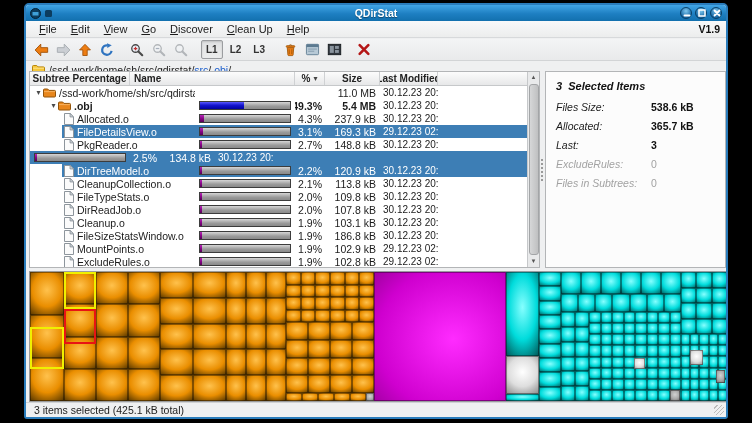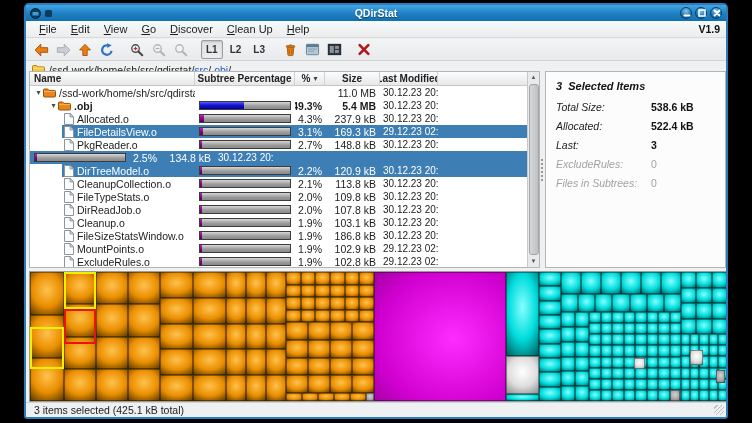--- a/index.html
+++ b/index.html
@@ -232,25 +232,25 @@
         <svg width="13" height="11" viewBox="0 0 13 11">
           <path d="M0.5 2.5 a1 1 0 0 1 1 -1 h3.2 l1.3 1.4 h5.5 a1 1 0 0 1 1 1 v5.1 a1 1 0 0 1 -1 1 h-10 a1 1 0 0 1 -1 -1 Z" fill="#f5c73a" stroke="#b8860b"></path>
           <path d="M1 4.2 h11" stroke="#fde28a" stroke-width="1"></path>
         </svg>
       </span>
     <span class="bc-segs"><span class="crumb">/ssd-work/home/sh/src/qdirstat/</span><span class="crumb link">src</span><span class="crumb">/</span><span class="crumb link">.obj</span><span class="crumb">/</span></span>
   </div>
 
   <div class="table">
     <div class="thead">
+        <div class="th" style="width: 100px;">
+          <span>Subtree Percentage</span>
+        </div>
         <div class="th left" style="width: 165px;">
           <span>Name</span>
-        </div>
-        <div class="th" style="width: 100px;">
-          <span>Subtree Percentage</span>
         </div>
         <div class="th" style="width: 30px;">
           <span>%</span>
           <span class="sortind">▾</span>
         </div>
         <div class="th" style="width: 55px;">
           <span>Size</span>
         </div>
         <div class="th" style="width: 58px;">
           <span>Last Modified</span>
@@ -534,26 +534,26 @@
       <div class="arr">▼</div>
     </div>
   </div>
 
   <div class="splitter"></div>
 
   <div class="details">
     <div class="det-head">3  Selected Items</div>
     <div class="det-rows">
         <div class="det-row">
-          <span class="det-label">Total Size:</span>
+          <span class="det-label">Files Size:</span>
           <span class="det-value">538.6 kB</span>
         </div>
         <div class="det-row">
           <span class="det-label">Allocated:</span>
-          <span class="det-value">522.4 kB</span>
+          <span class="det-value">365.7 kB</span>
         </div>
         <div class="det-row">
           <span class="det-label">Last:</span>
           <span class="det-value">3</span>
         </div>
         <div class="det-row dim">
           <span class="det-label">ExcludeRules:</span>
           <span class="det-value">0</span>
         </div>
         <div class="det-row dim">

